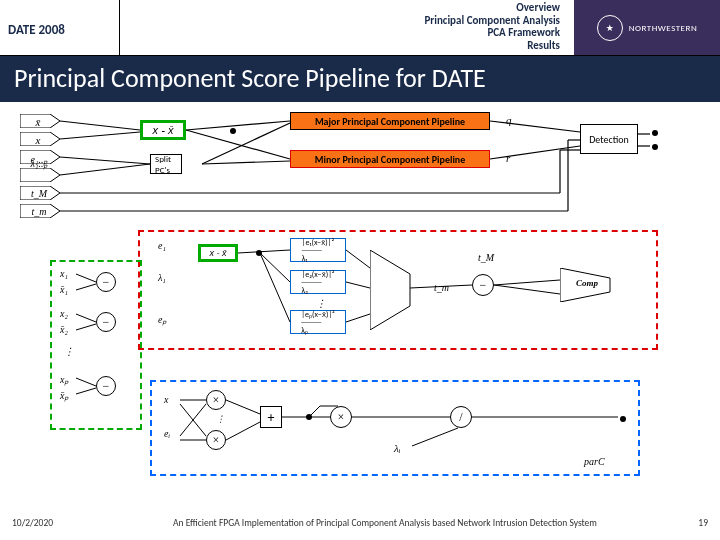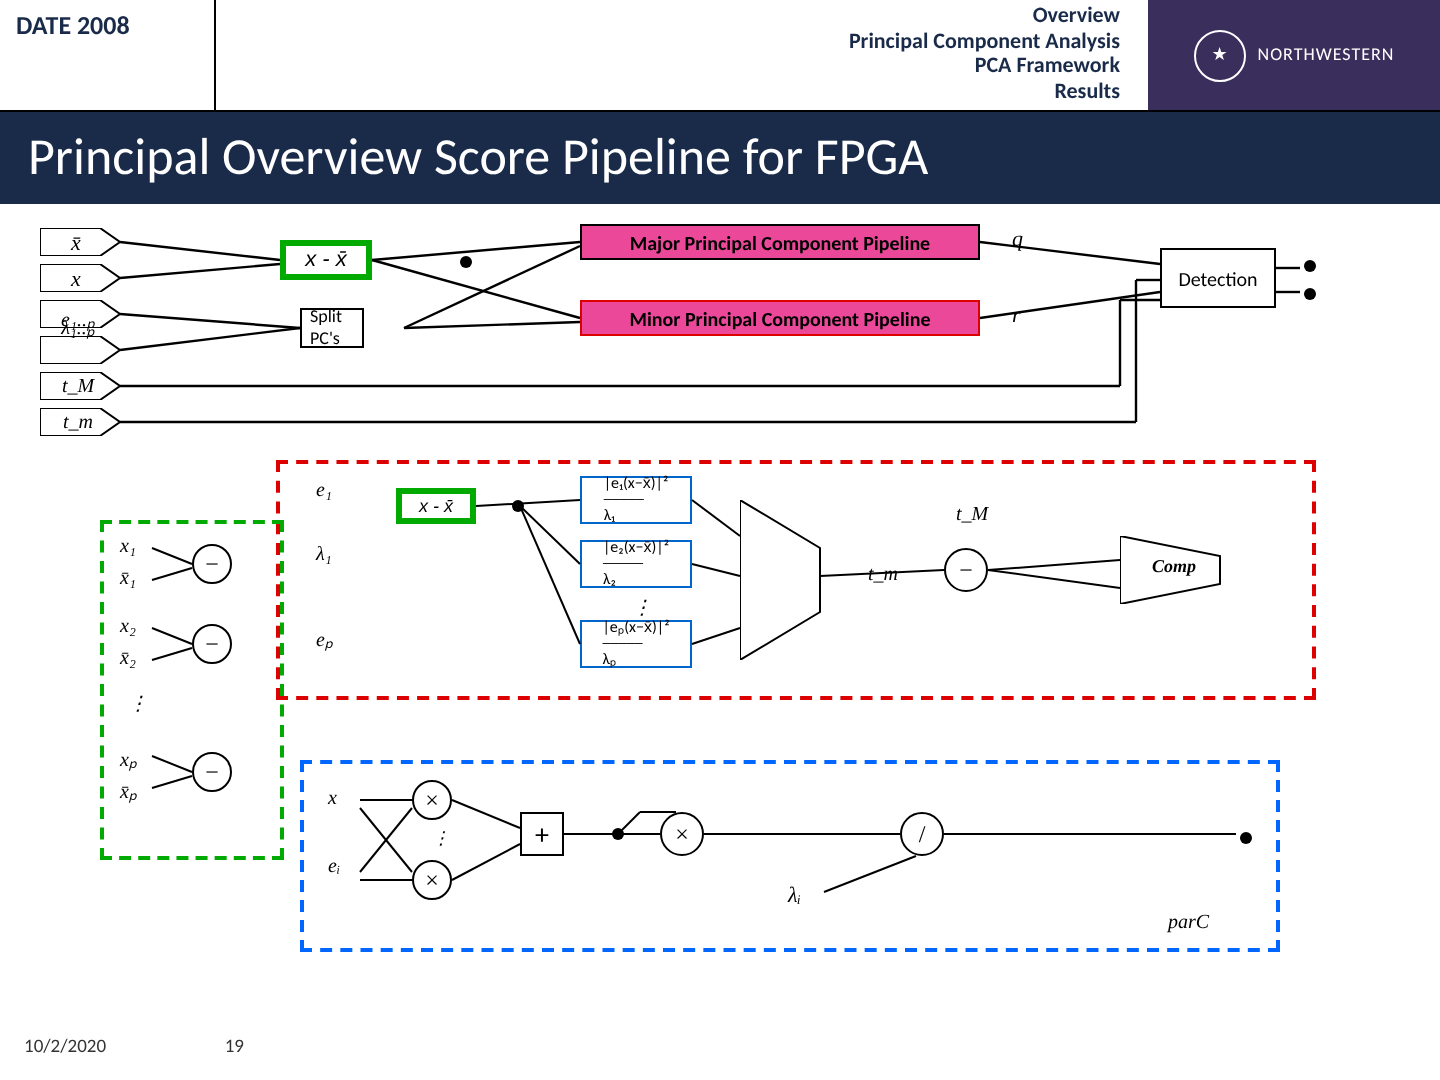--- a/index.html
+++ b/index.html
@@ -1,36 +1,36 @@
 <!DOCTYPE html>
 <html><head>
 <meta charset="utf-8">
 <style>
   * { margin: 0; padding: 0; box-sizing: border-box; }
   body { width: 720px; height: 540px; font-family: Calibri, Arial, sans-serif; background: #fff; position: relative; overflow: hidden; }
 
   
   .header { display: flex; height: 56px; border-bottom: 1px solid #000; }
-  .header-left { width: 108px; border-right: 1px solid #000; padding: 6px 8px; font-weight: bold; font-size: 13px; color: #1a2b4a; display: flex; align-items: flex-start; }
+  .header-left { width: 120px; border-right: 1px solid #000; padding: 22px 8px; font-weight: bold; font-size: 13px; color: #1a2b4a; display: flex; align-items: flex-start; }
   .header-mid { flex: 1; display: flex; flex-direction: column; align-items: flex-end; padding: 2px 14px 2px 0; font-size: 11px; line-height: 1.15; color: #1a2b4a; font-weight: bold; }
   .header-right { width: 146px; background: #3a2e5c; display: flex; align-items: center; justify-content: center; color: #fff; gap: 6px; }
   .seal { width: 26px; height: 26px; border: 1.5px solid #fff; border-radius: 50%; display:flex; align-items:center; justify-content:center; font-size:9px; }
   .nu-text { font-size: 9px; letter-spacing: 0.5px; line-height:1; text-align:right; }
 
   
   .title-bar { background: #1a2b4a; color: #fff; font-size: 26px; padding: 6px 14px 8px; font-weight: 400; }
 
   
   .canvas { position: absolute; left: 20px; top: 110px; width: 680px; height: 380px; }
   .canvas svg { position:absolute; left:0; top:0; }
 
   
   .box { position:absolute; background:#fff; border:1px solid #000; font-size:10px; display:flex; align-items:center; justify-content:center; padding:2px 4px; }
   .box.green { border:2.5px solid #0a0; box-shadow:0 0 0 1px #0a0 inset; }
-  .box.black { border:1.5px solid #000; font-weight:bold; background:#ec4899; }
+  .box.black { border:1.5px solid #000; font-weight:bold; background:#f97316; }
   .box.blue { border:1.5px solid #06c; }
   .box.label { border:none; background:transparent; font-style:italic; font-family: 'Times New Roman', serif; }
 
   .dashbox { position:absolute; background:transparent; }
   .dashbox.green { border:2px dashed #0a0; }
   .dashbox.red   { border:2px dashed #d00; }
   .dashbox.blue  { border:2px dashed #06f; }
 
   
   .footer { position:absolute; left:0; bottom:0; width:720px; height:34px; display:flex; align-items:center; font-size:9.5px; color:#333; padding:0 12px; }
@@ -57,21 +57,21 @@
     <span>Principal Component Analysis</span>
     <span>PCA Framework</span>
     <span>Results</span>
   </div>
   <div class="header-right">
     <div class="seal">★</div>
     <div class="nu-text">NORTHWESTERN</div>
   </div>
 </div>
 
-<div class="title-bar">Principal Overview Score Pipeline for FPGA</div>
+<div class="title-bar">Principal Component Score Pipeline for DATE</div>
 
 <div class="canvas">
 
   <div class="pin" style="left:0;top:4px">
       <svg viewBox="0 0 40 14">
         <polygon points="0,0 30,0 40,7 30,14 0,14" fill="#fff" stroke="#000"></polygon>
       </svg>
     </div>
   <div class="box label it" style="left:8px;top:4px;width:20px">x̄</div>
 
@@ -268,14 +268,15 @@
       <line x1="332" y1="307" x2="430" y2="307"></line>
       <line x1="392" y1="336" x2="438" y2="318"></line>
       <line x1="452" y1="307" x2="598" y2="307"></line>
     </g>
   </svg>
 
 </div>
 
 <div class="footer">
   <div class="date">10/2/2020</div>
+  <div class="paper">An Efficient FPGA Implementation of Principal Component Analysis based Network Intrusion Detection System</div>
   <div class="page">19</div>
 </div>
 
 </body></html>

